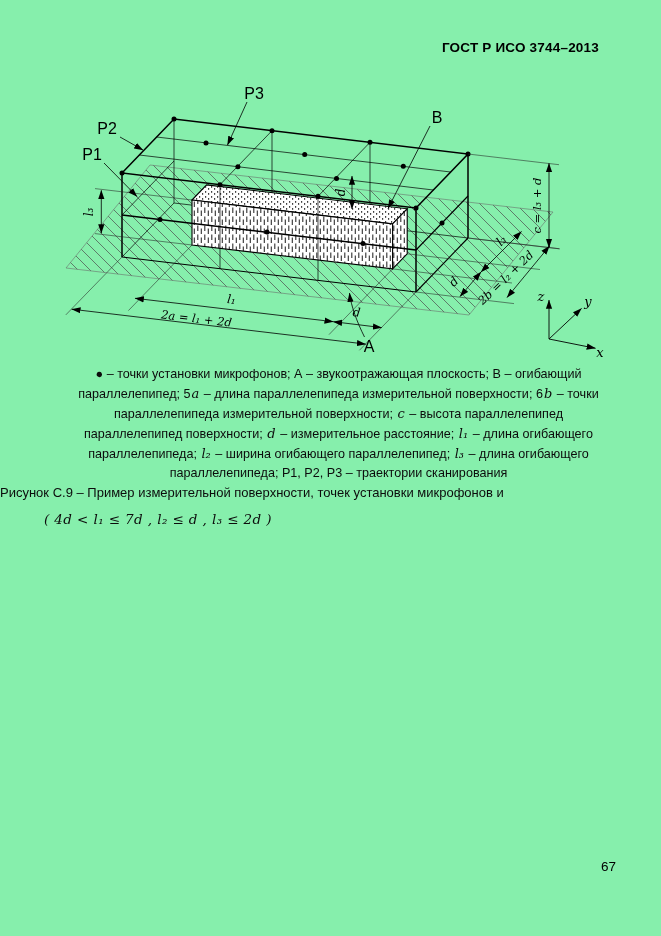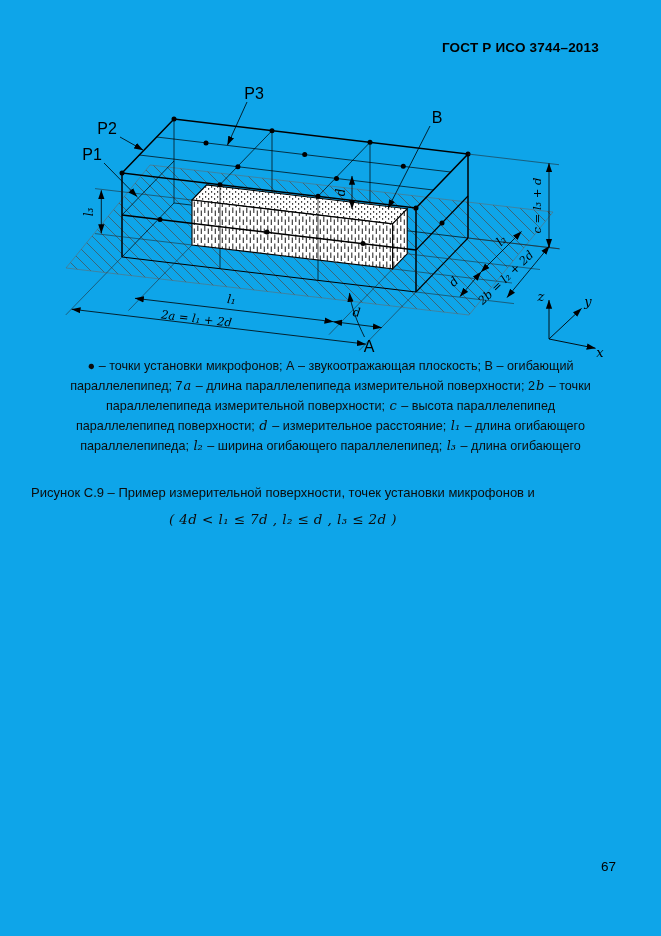--- a/index.html
+++ b/index.html
@@ -1,40 +1,41 @@
 <!DOCTYPE html>
 <html><head>
 <meta charset="utf-8">
 <style>
   html,body{margin:0;padding:0;background:#e8e8e8;}
   .page{
-    position:relative;width:661px;height:936px;background:#0ea5e9;
+    position:relative;width:661px;height:936px;background:#86efac;
     margin:0 auto;overflow:hidden;color:#000;
     font-family:"Liberation Sans",sans-serif;
   }
   .header{
     position:absolute;top:40px;left:0;right:62px;text-align:right;
     font-size:13.5px;font-weight:bold;letter-spacing:0.2px;
   }
   .fig-svg{position:absolute;top:0;left:0;}
   .legend{
-    position:absolute;top:357px;left:50px;width:561px;margin:0;
+    position:absolute;top:357px;left:50px;width:561px;margin:8px;
     font-size:12.6px;line-height:19px;text-align:center;color:#0c0c0c;
   }
   .legend .v{
     font-family:"DejaVu Serif",serif;font-style:italic;font-size:13px;
     padding:0 1px;
   }
   .caption{
-    position:absolute;top:480px;left:0;width:566px;text-align:center;
+    position:absolute;top:480px;left:0;width:566px;text-align:left;
     font-size:13px;line-height:26px;color:#0c0c0c;
   }
   .caption .formula{
     font-family:"DejaVu Serif",serif;font-style:italic;font-size:13.5px;
     letter-spacing:0.4px;
+    padding-left:44px;
   }
   .pagenum{
     position:absolute;top:859px;left:556px;width:60px;text-align:right;
     font-size:13.5px;
   }
   
   .lbl{font-family:"Liberation Sans",sans-serif;font-size:16px;fill:#000;}
   .dim{font-family:"DejaVu Serif",serif;font-style:italic;font-size:12px;fill:#000;}
   .dim-s{font-family:"DejaVu Serif",serif;font-style:italic;font-size:11.5px;fill:#000;}
   .ax{font-family:"DejaVu Serif",serif;font-style:italic;font-size:13px;fill:#000;}
@@ -185,25 +186,25 @@
       <path d="M549,339 L581.5,308.5" marker-end="url(#arr)"></path>
       <path d="M549,339 L595.5,348.3" marker-end="url(#arr)"></path>
     </g>
     <text class="ax" x="541" y="301" text-anchor="middle">z</text>
     <text class="ax" x="588" y="306" text-anchor="middle">y</text>
     <text class="ax" x="600" y="357" text-anchor="middle">x</text>
   </svg>
 
   <p class="legend">
     <span><span>● – точки установки микрофонов; А – звукоотражающая плоскость; В – огибающий</span><br>
-    <span>параллелепипед; 7</span><i class="v">a</i><span> – длина параллелепипеда измерительной поверхности; 2</span><i class="v">b</i><span> – точки</span><br>
+    <span>параллелепипед; 5</span><i class="v">a</i><span> – длина параллелепипеда измерительной поверхности; 6</span><i class="v">b</i><span> – точки</span><br>
     <span>параллелепипеда измерительной поверхности; </span><i class="v">c</i><span> – высота параллелепипед</span><br>
     <span>параллелепипед поверхности; </span><i class="v">d</i><span> – измерительное расстояние; </span><i class="v">l₁</i><span> – длина огибающего</span><br>
     <span>параллелепипеда; </span><i class="v">l₂</i><span> – ширина огибающего параллелепипед; </span><i class="v">l₃</i><span> – длина огибающего</span><br>
-    </span>
+    <span>параллелепипеда; Р1, Р2, Р3 – траектории сканирования</span></span>
   </p>
 
   <div class="caption">
     <div>Рисунок С.9 – Пример измерительной поверхности, точек установки микрофонов и</div>
     <div class="formula">( 4d &lt; l₁ ≤ 7d , l₂ ≤ d , l₃ ≤ 2d )</div>
   </div>
 
   <div class="pagenum">67</div>
 
 </div>

